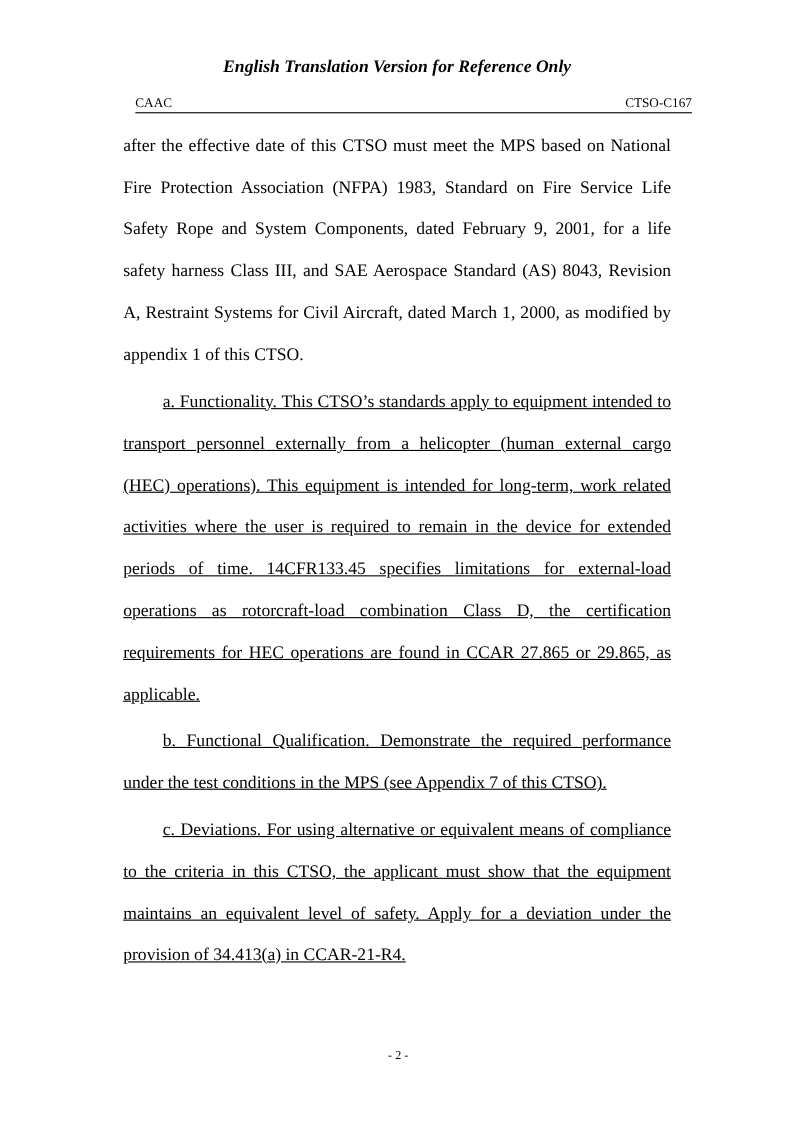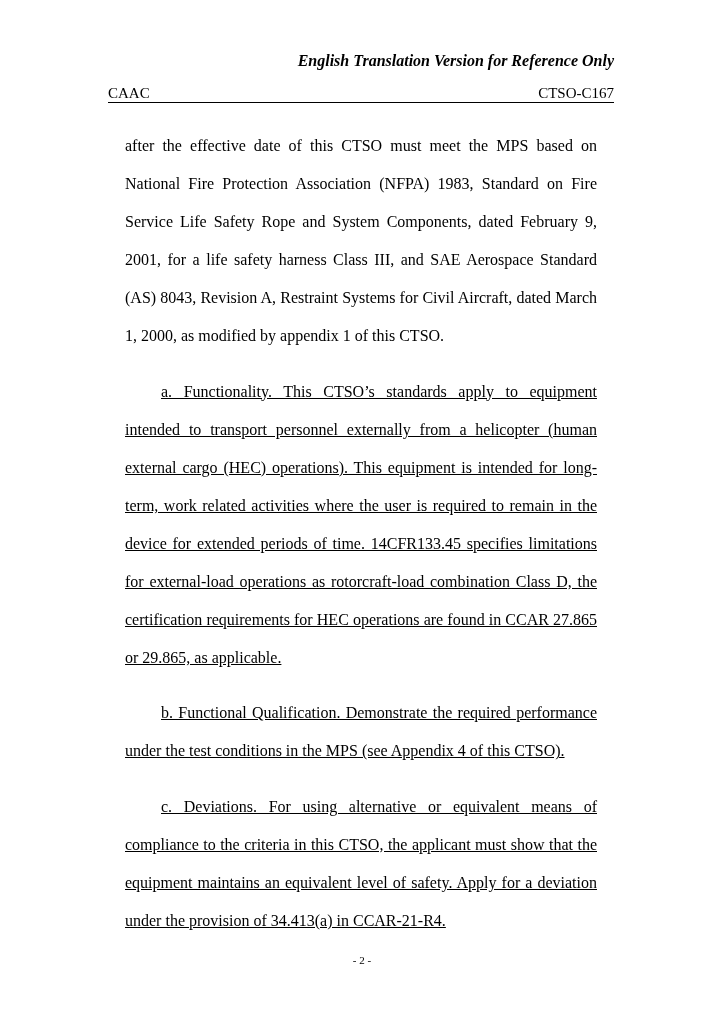--- a/index.html
+++ b/index.html
@@ -20,34 +20,34 @@
       left: 0;
       top: 0;
       width: 724px;
       height: 1024px;
     }
     .top-banner {
       position: absolute;
       left: 108px;
       width: 506px;
       top: 50px;
-      text-align: right;
+      text-align: center;
       font-weight: bold;
       font-style: italic;
       font-size: 16px;
       line-height: 22px;
     }
     .header {
       position: absolute;
-      left: 108px;
+      left: 123px;
       width: 506px;
       top: 86px;
       height: 16px;
       border-bottom: 1px solid #000000;
-      font-size: 15px;
+      font-size: 12px;
       line-height: 14px;
     }
     .header .left {
       position: absolute;
       left: 0;
       top: 0;
     }
     .header .right {
       position: absolute;
       right: 0;
@@ -55,21 +55,21 @@
     }
     .body-text {
       position: absolute;
       left: 108px;
       width: 506px;
       top: 110px;
       font-size: 16px;
       line-height: 38.1px;
     }
     .para {
-      margin: 17px;
+      margin: 4px;
       text-align: justify;
       text-align-last: left;
     }
     .para.indent {
       text-indent: 36px;
       text-decoration: underline;
     }
     .footer {
       position: absolute;
       left: 0;
@@ -88,19 +88,19 @@
   <div class="top-banner">English Translation Version for Reference Only</div>
 
   <div class="header">
     <span class="left">CAAC</span>
     <span class="right">CTSO-C167</span>
   </div>
 
   <div class="body-text">
     <p class="para">after the effective date of this CTSO must meet the MPS based on National Fire Protection Association (NFPA) 1983, Standard on Fire Service Life Safety Rope and System Components, dated February 9, 2001, for a life safety harness Class III, and SAE Aerospace Standard (AS) 8043, Revision A, Restraint Systems for Civil Aircraft, dated March 1, 2000, as modified by appendix 1 of this CTSO.</p>
     <p class="para indent">a. Functionality. This CTSO’s standards apply to equipment intended to transport personnel externally from a helicopter (human external cargo (HEC) operations). This equipment is intended for long-term, work related activities where the user is required to remain in the device for extended periods of time. 14CFR133.45 specifies limitations for external-load operations as rotorcraft-load combination Class D, the certification requirements for HEC operations are found in CCAR 27.865 or 29.865, as applicable.</p>
-    <p class="para indent">b. Functional Qualification. Demonstrate the required performance under the test conditions in the MPS (see Appendix 4 of this CTSO).</p>
+    <p class="para indent">b. Functional Qualification. Demonstrate the required performance under the test conditions in the MPS (see Appendix 7 of this CTSO).</p>
     <p class="para indent">c. Deviations. For using alternative or equivalent means of compliance to the criteria in this CTSO, the applicant must show that the equipment maintains an equivalent level of safety. Apply for a deviation under the provision of 34.413(a) in CCAR-21-R4.</p>
   </div>
 
   <div class="footer">- 2 -</div>
 
 </div>
 
 </body></html>

